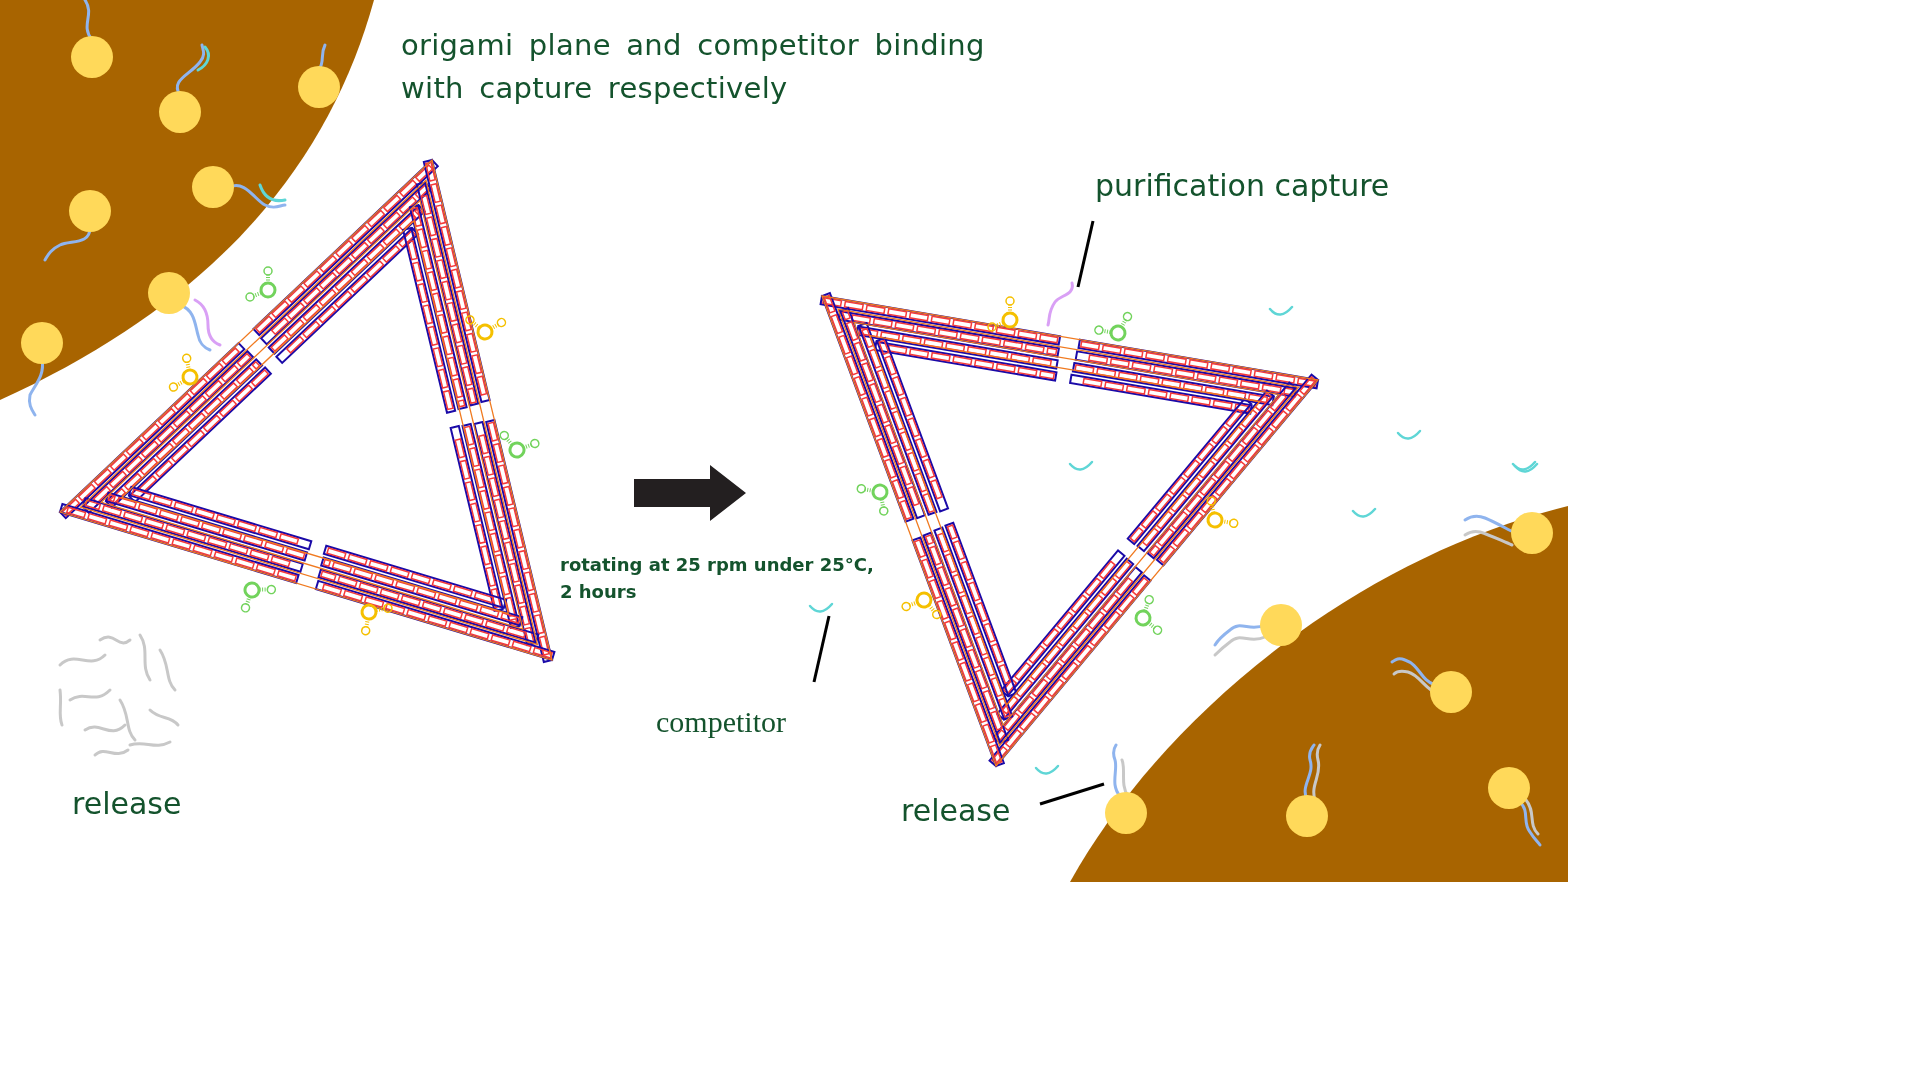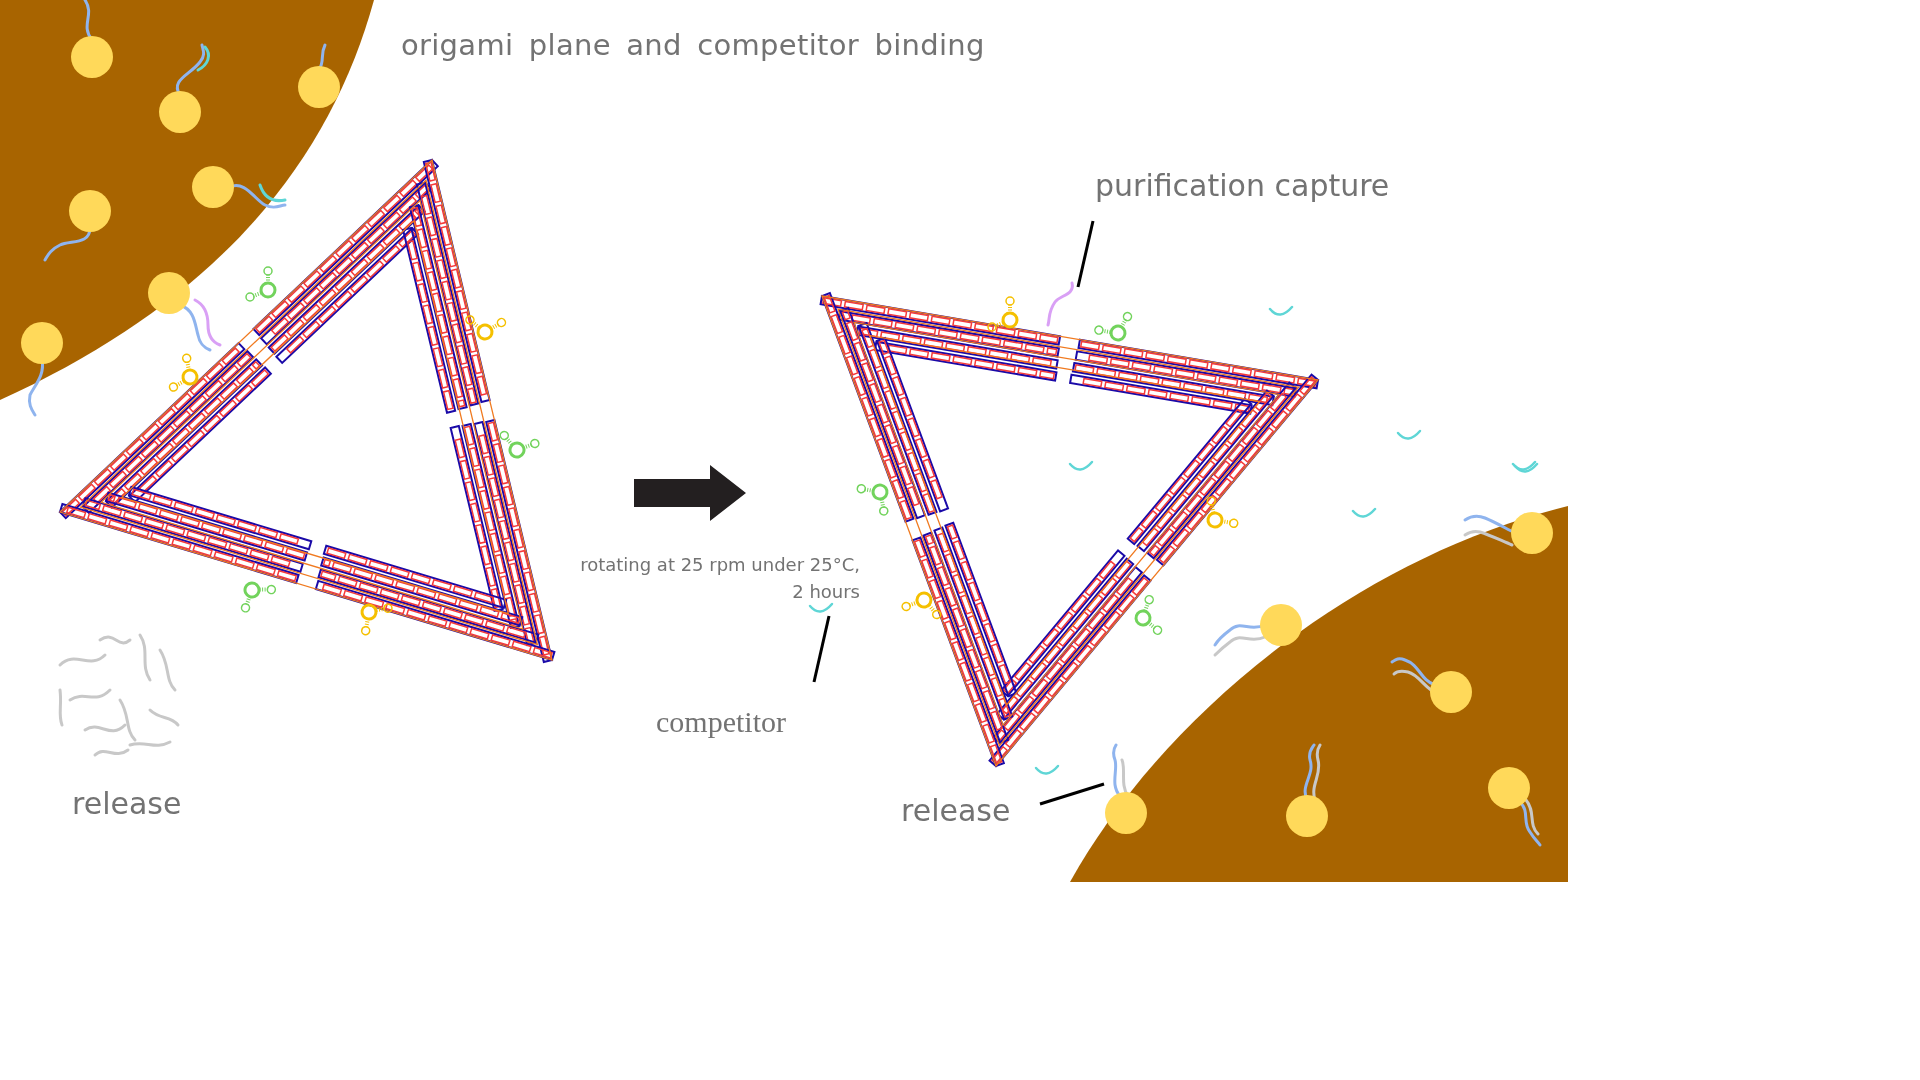--- a/index.html
+++ b/index.html
@@ -1,21 +1,21 @@
 <!DOCTYPE html>
 <html><head>
 <meta charset="utf-8">
 <style>
   html, body { margin: 0; padding: 0; background: #ffffff; }
   body { width: 1568px; height: 882px; position: relative; overflow: hidden;
          font-family: "DejaVu Sans", sans-serif; }
   #scene { position: absolute; left: 0; top: 0; }
-  .lbl { position: absolute; color: #737373; white-space: nowrap; }
+  .lbl { position: absolute; color: #14532d; white-space: nowrap; }
   .title { left: 401px; top: 24px; font-size: 29px; line-height: 43px; letter-spacing: 0.3px; word-spacing: 6px; }
-  .cond { left: 560px; top: 551px; font-size: 18px; line-height: 27px; text-align: right; width: 300px; }
+  .cond { left: 560px; top: 551px; font-size: 18px; line-height: 27px; text-align: left; width: 300px; font-weight: bold; }
   .lbl-purif { left: 1095px; top: 168px; font-size: 30px; }
   .lbl-comp { left: 656px; top: 705px; font-size: 30px; font-family: Liberation Serif, serif; }
   .lbl-rel1 { left: 72px; top: 786px; font-size: 30px; }
   .lbl-rel2 { left: 901px; top: 793px; font-size: 30px; }
 </style>
 </head>
 <body>
 
 <svg id="scene" width="1568" height="882" viewBox="0 0 1568 882">
 
@@ -689,20 +689,21 @@
 
   <path d="M634,479 L710,479 L710,465 L746,493 L710,521 L710,507 L634,507 Z" fill="#231f20"></path>
 
   <line x1="1093" y1="221" x2="1078" y2="287" stroke="#000" stroke-width="3"></line>
   <line x1="829" y1="616" x2="814" y2="682" stroke="#000" stroke-width="3"></line>
   <line x1="1040" y1="804" x2="1104" y2="784" stroke="#000" stroke-width="3"></line>
 </svg>
 
 <div class="lbl title">
   <div>origami plane and competitor binding</div>
+  <div>with capture respectively</div>
 </div>
 <div class="lbl cond">
   <div>rotating at 25 rpm under 25°C,</div>
   <div>2 hours</div>
 </div>
 <div class="lbl lbl-purif">purification capture</div>
 <div class="lbl lbl-comp">competitor</div>
 <div class="lbl lbl-rel1">release</div>
 <div class="lbl lbl-rel2">release</div>
 

